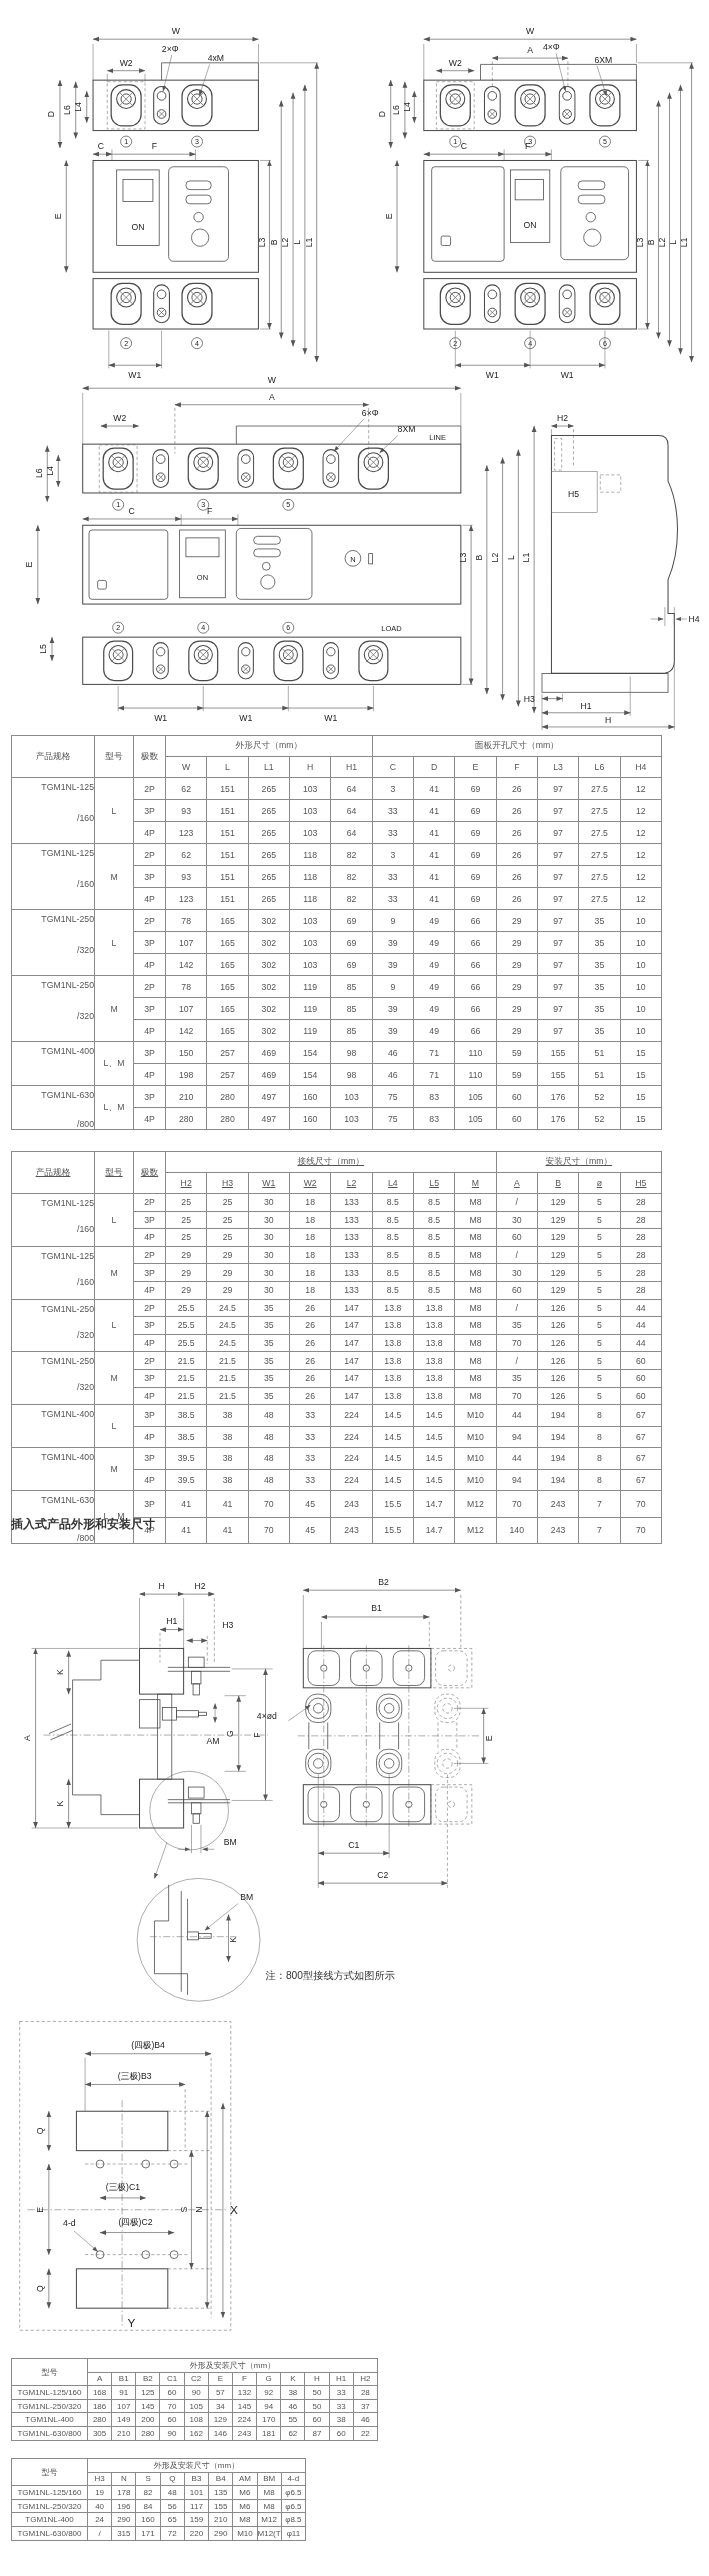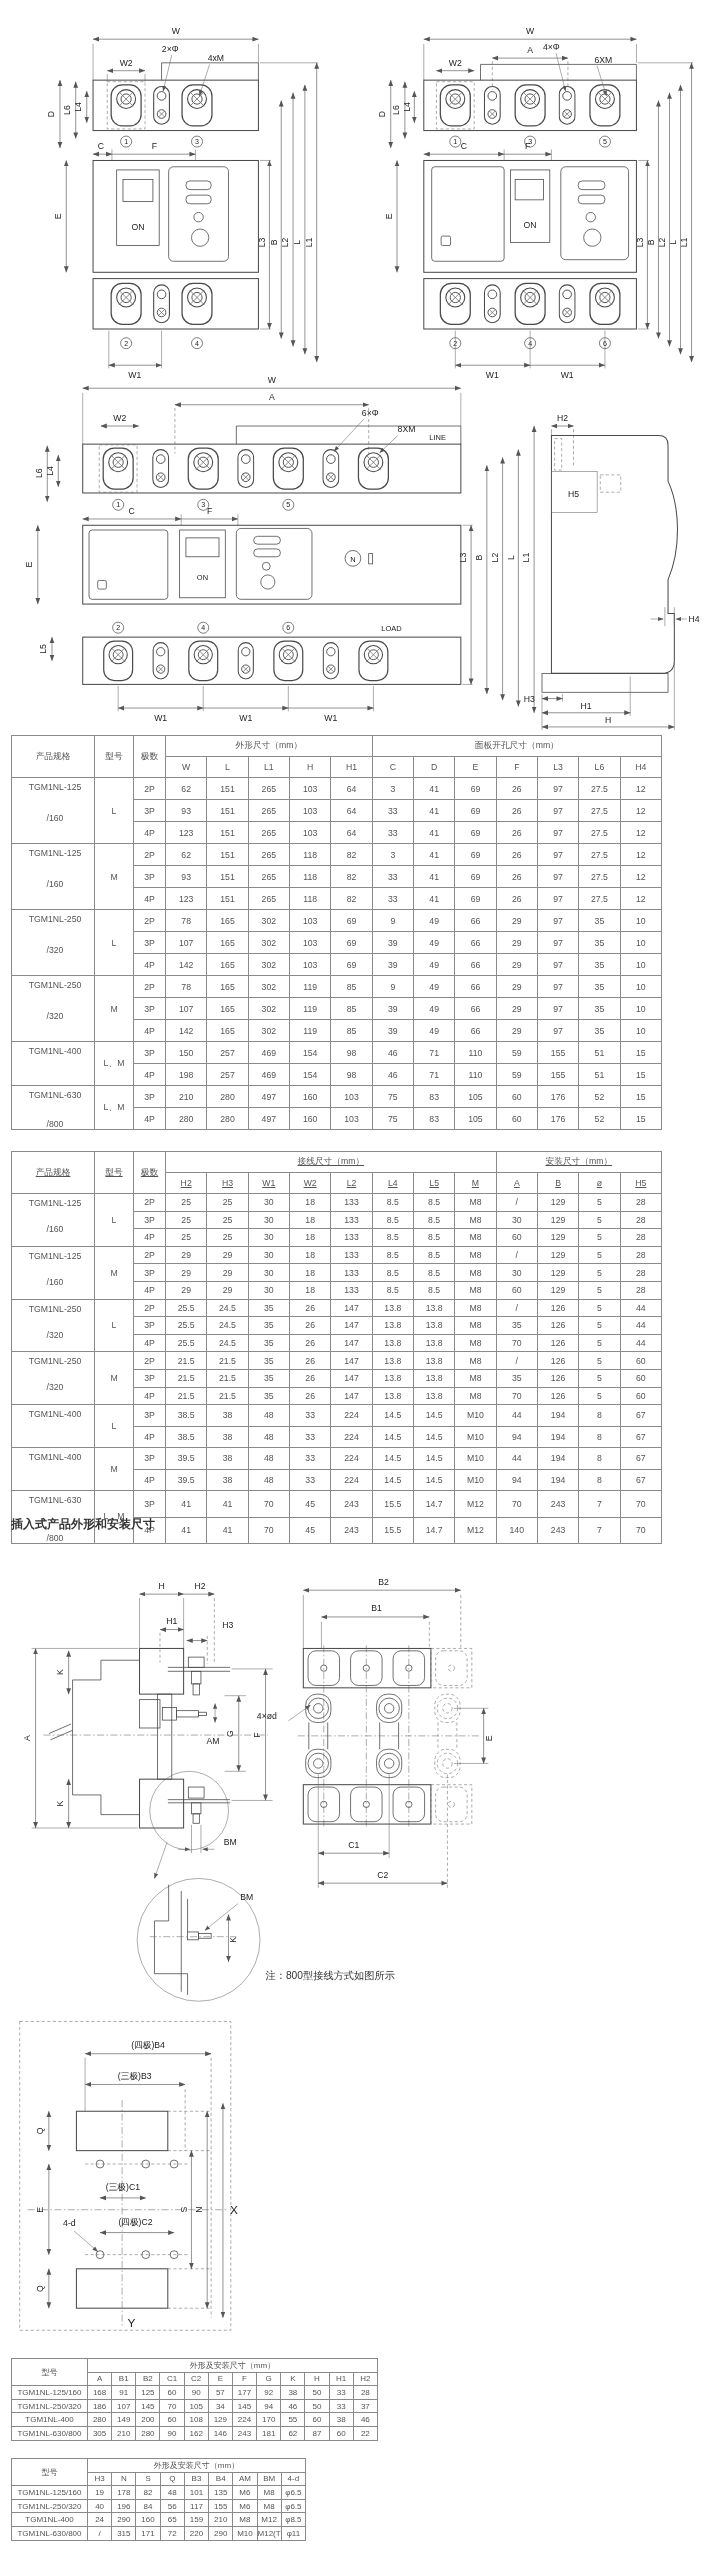--- a/index.html
+++ b/index.html
@@ -22,21 +22,21 @@
   .num circle{fill:none;stroke:#4a4a4a;stroke-width:.9;}
   .num text{font:9px "Liberation Sans",sans-serif;fill:#222;}
   
   table{border-collapse:collapse;table-layout:fixed;color:#555;background:#fff;}
   th,td{border:0.8px solid #8a8a8a;text-align:center;padding:0;font-weight:normal;overflow:hidden;white-space:nowrap;}
   .t12{position:absolute;left:11px;width:651px;font-size:8.7px;}
   #table1{top:735px;}
   #table2{top:1151px;}
   #table1 th{height:20px;}#table1 td{height:21px;}
   #table2 th{height:20px;text-decoration:underline;}#table2 td{height:16.6px;}
-  .pc{vertical-align:top;text-align:center;}
+  .pc{vertical-align:top;text-align:right;}
   .p1{padding:4px 0 0 4px;}
   .p2{padding:20.5px 0 0 4px;}
   .p2s{padding:7px 0 0 4px;margin-top:12px;}
   #table2 .p2{padding:16px 0 0 4px;}
   .t34{position:absolute;left:11px;font-size:8px;}
   #table3{top:2358px;width:367px;}
   #table4{top:2458px;width:295px;}
   .t34 th{height:12.6px;}.t34 td{height:12.6px;}
   .sec-title{position:absolute;left:11px;top:1516px;font-size:12px;font-weight:bold;color:#333;}
 </style>
@@ -1257,21 +1257,21 @@
       </thead>
       <tbody>
         <tr>
           <td>TGM1NL-125/160</td>
           <td>168</td>
           <td>91</td>
           <td>125</td>
           <td>60</td>
           <td>90</td>
           <td>57</td>
-          <td>177</td>
+          <td>132</td>
           <td>92</td>
           <td>38</td>
           <td>50</td>
           <td>33</td>
           <td>28</td>
         </tr>
         <tr>
           <td>TGM1NL-250/320</td>
           <td>186</td>
           <td>107</td>

